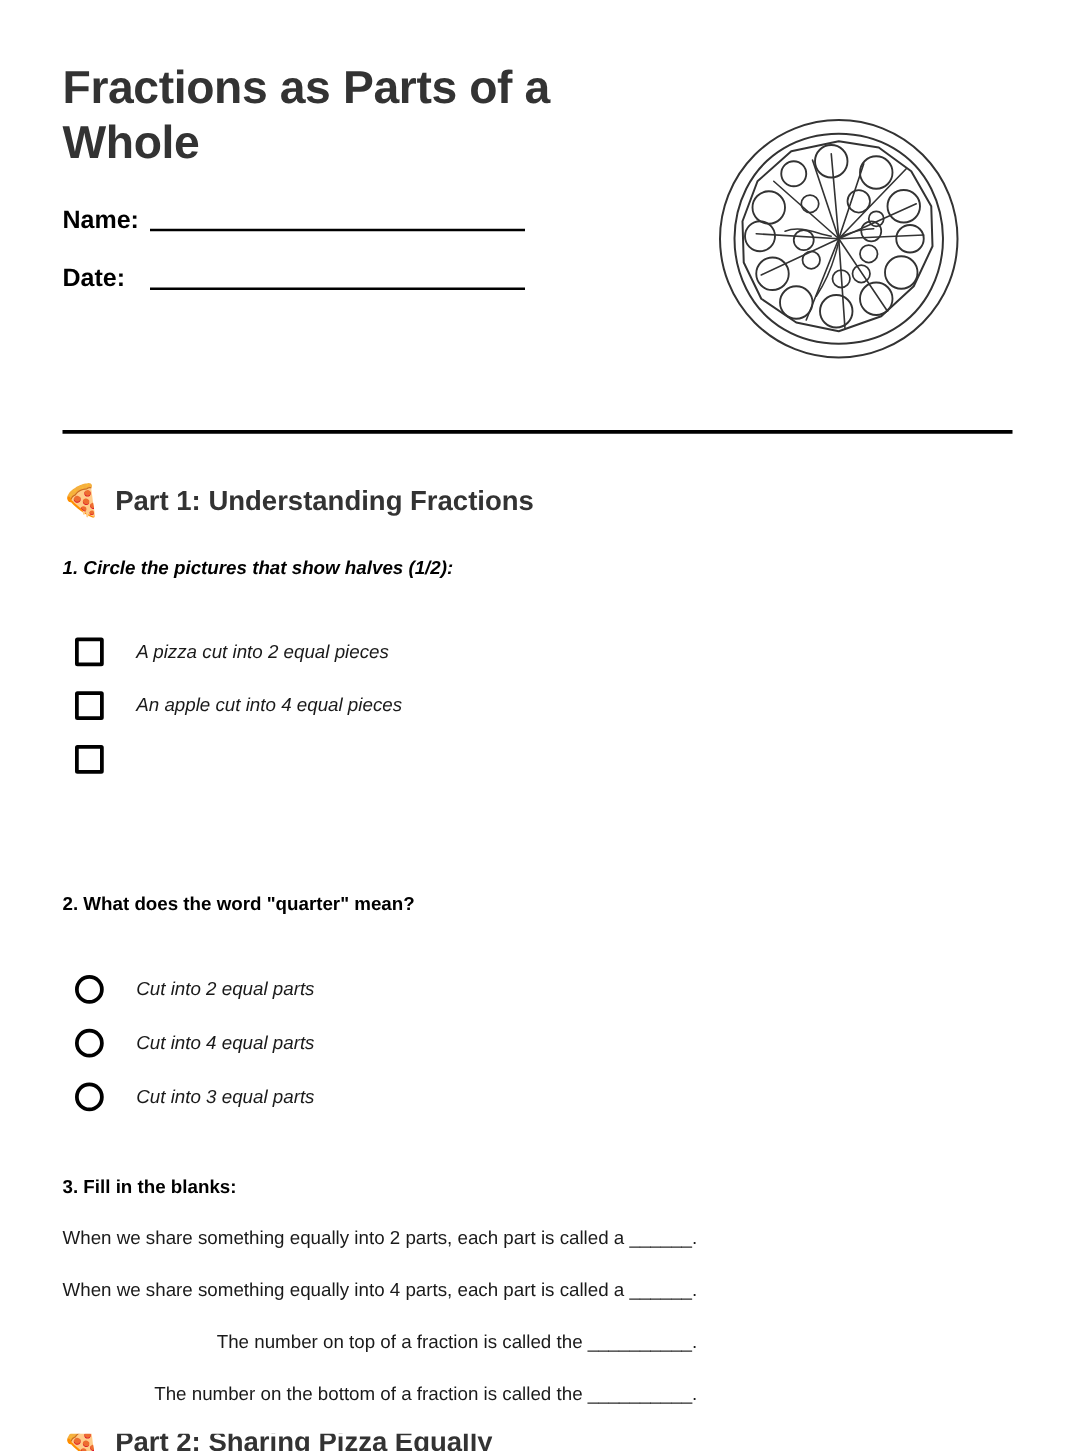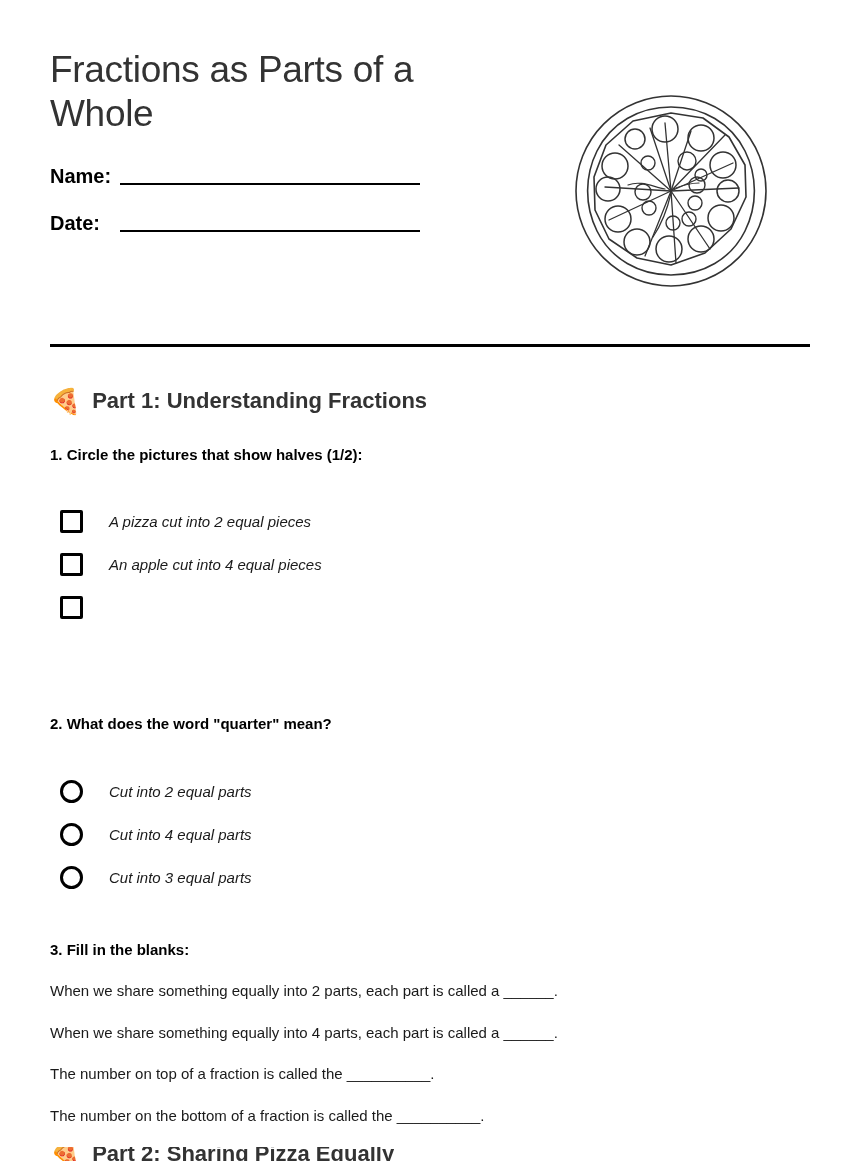--- a/index.html
+++ b/index.html
@@ -26,21 +26,21 @@
 
   
   .header-block {
     position: absolute;
     left: 50px;
     top: 48px;
     width: 430px;
   }
   .doc-title {
     font-size: 37px;
-    font-weight: normal;
+    font-weight: bold;
     line-height: 1.2;
     color: #333333;
     letter-spacing: -0.3px;
     margin: 0;
   }
 
   .field-rows {
     margin-top: 28px;
   }
   .field-row {
@@ -257,21 +257,21 @@
     </svg>
   </div>
 
   <div class="divider"></div>
 
   <div class="section-heading">
     <span class="section-emoji">🍕</span>
     <span class="section-title">Part 1: Understanding Fractions</span>
   </div>
 
-  <div class="q-label" style="top:446px;">1. Circle the pictures that show halves (1/2):</div>
+  <div class="q-label" style="top:446px;font-style:italic;">1. Circle the pictures that show halves (1/2):</div>
   <div class="option-list" style="top:500px;">
     <div class="option-row">
       <span class="opt-box"></span>
       <span class="opt-text">A pizza cut into 2 equal pieces</span>
     </div>
     <div class="option-row">
       <span class="opt-box"></span>
       <span class="opt-text">An apple cut into 4 equal pieces</span>
     </div>
     <div class="option-row">
@@ -289,21 +289,21 @@
       <span class="opt-circle"></span>
       <span class="opt-text">Cut into 4 equal parts</span>
     </div>
     <div class="option-row">
       <span class="opt-circle"></span>
       <span class="opt-text">Cut into 3 equal parts</span>
     </div>
   </div>
 
   <div class="q-label" style="top:941px;">3. Fill in the blanks:</div>
-  <div class="blank-list" style="top:970px;">
+  <div class="blank-list" style="top:970px;text-align:right;">
     <div class="blank-line">When we share something equally into 2 parts, each part is called a ______.</div>
     <div class="blank-line">When we share something equally into 4 parts, each part is called a ______.</div>
     <div class="blank-line">The number on top of a fraction is called the __________.</div>
     <div class="blank-line">The number on the bottom of a fraction is called the __________.</div>
   </div>
 
   <div class="section-heading-bottom">
     <span class="section-emoji">🍕</span>
     <span class="section-title">Part 2: Sharing Pizza Equally</span>
   </div>

